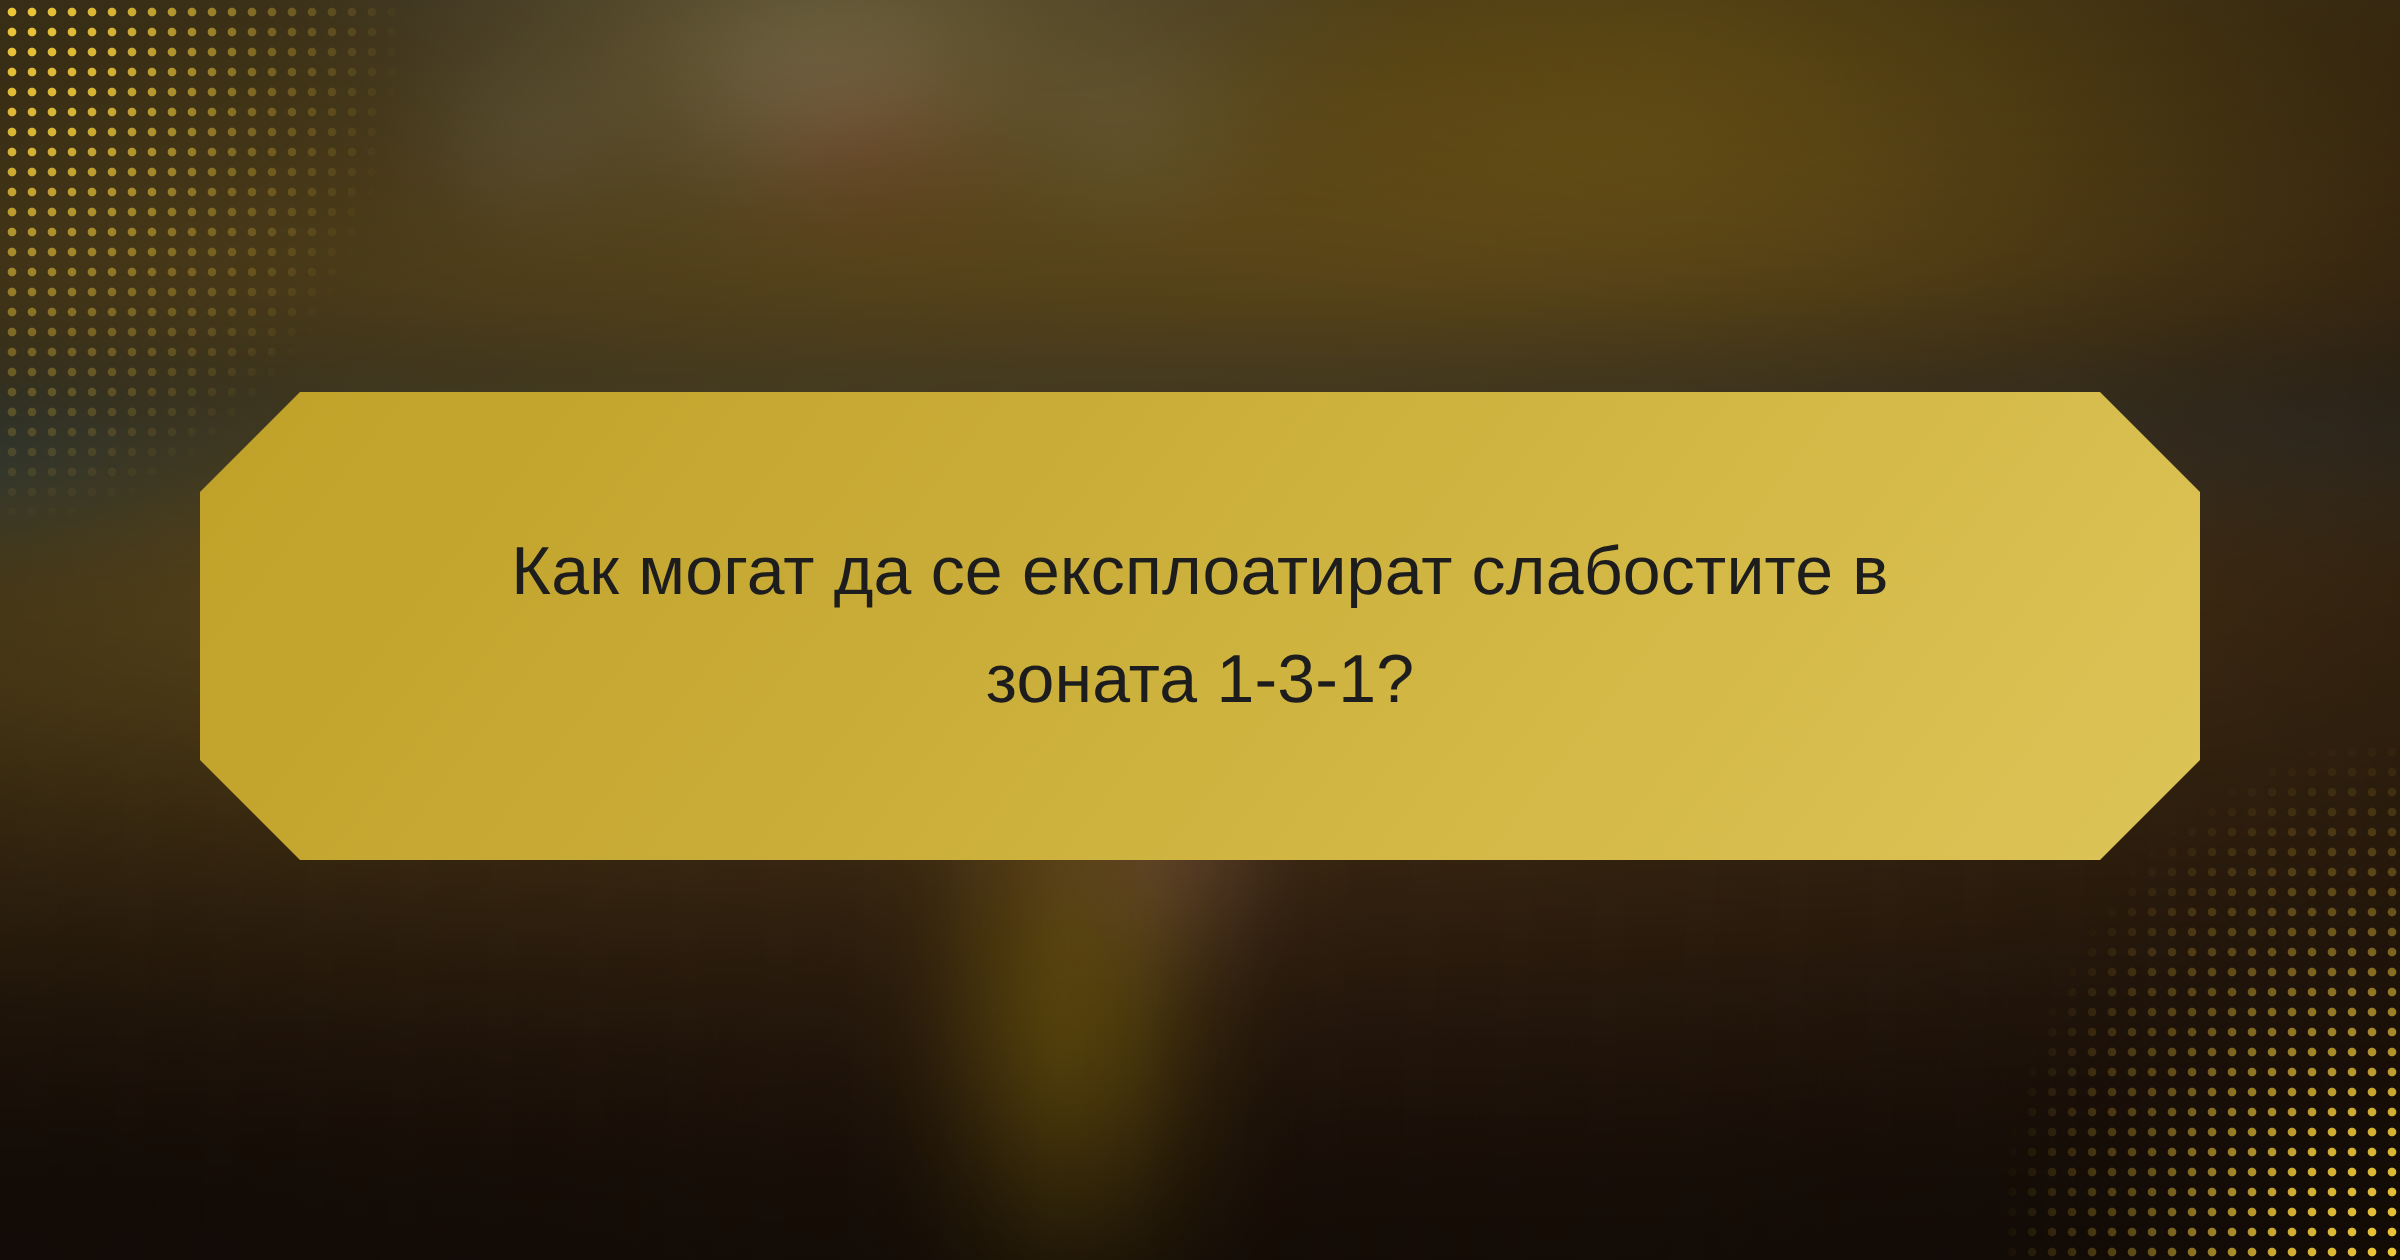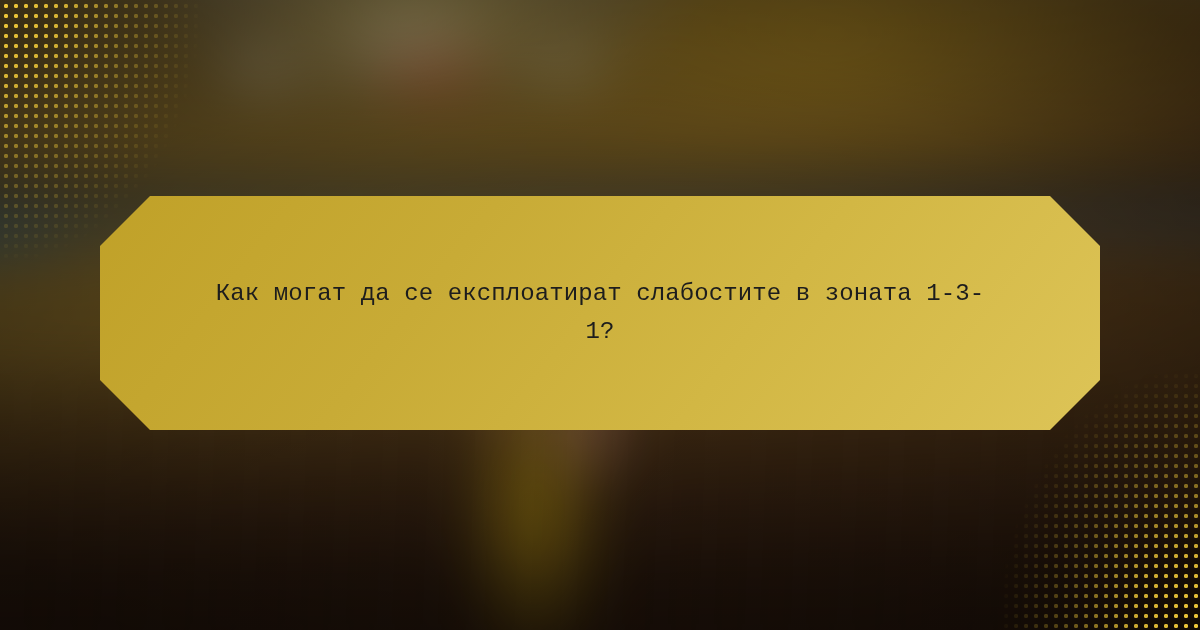--- a/index.html
+++ b/index.html
@@ -134,22 +134,22 @@
       50px 0, calc(100% - 50px) 0, 100% 50px,
       100% calc(100% - 50px), calc(100% - 50px) 100%,
       50px 100%, 0 calc(100% - 50px), 0 50px);
     display:flex;
     align-items:center;
     justify-content:center;
     padding:0 70px;
   }
 
   .card-title {
-    font-family:Liberation Mono, monospace;
-    font-size:24px;
+    font-family:Liberation Sans, sans-serif;
+    font-size:34px;
     font-weight:400;
     line-height:1.60;
     color:#1d1d1d;
     text-align:center;
     letter-spacing:.1px;
     max-width:790px;
   }
 </style>
 </head>
 <body>

